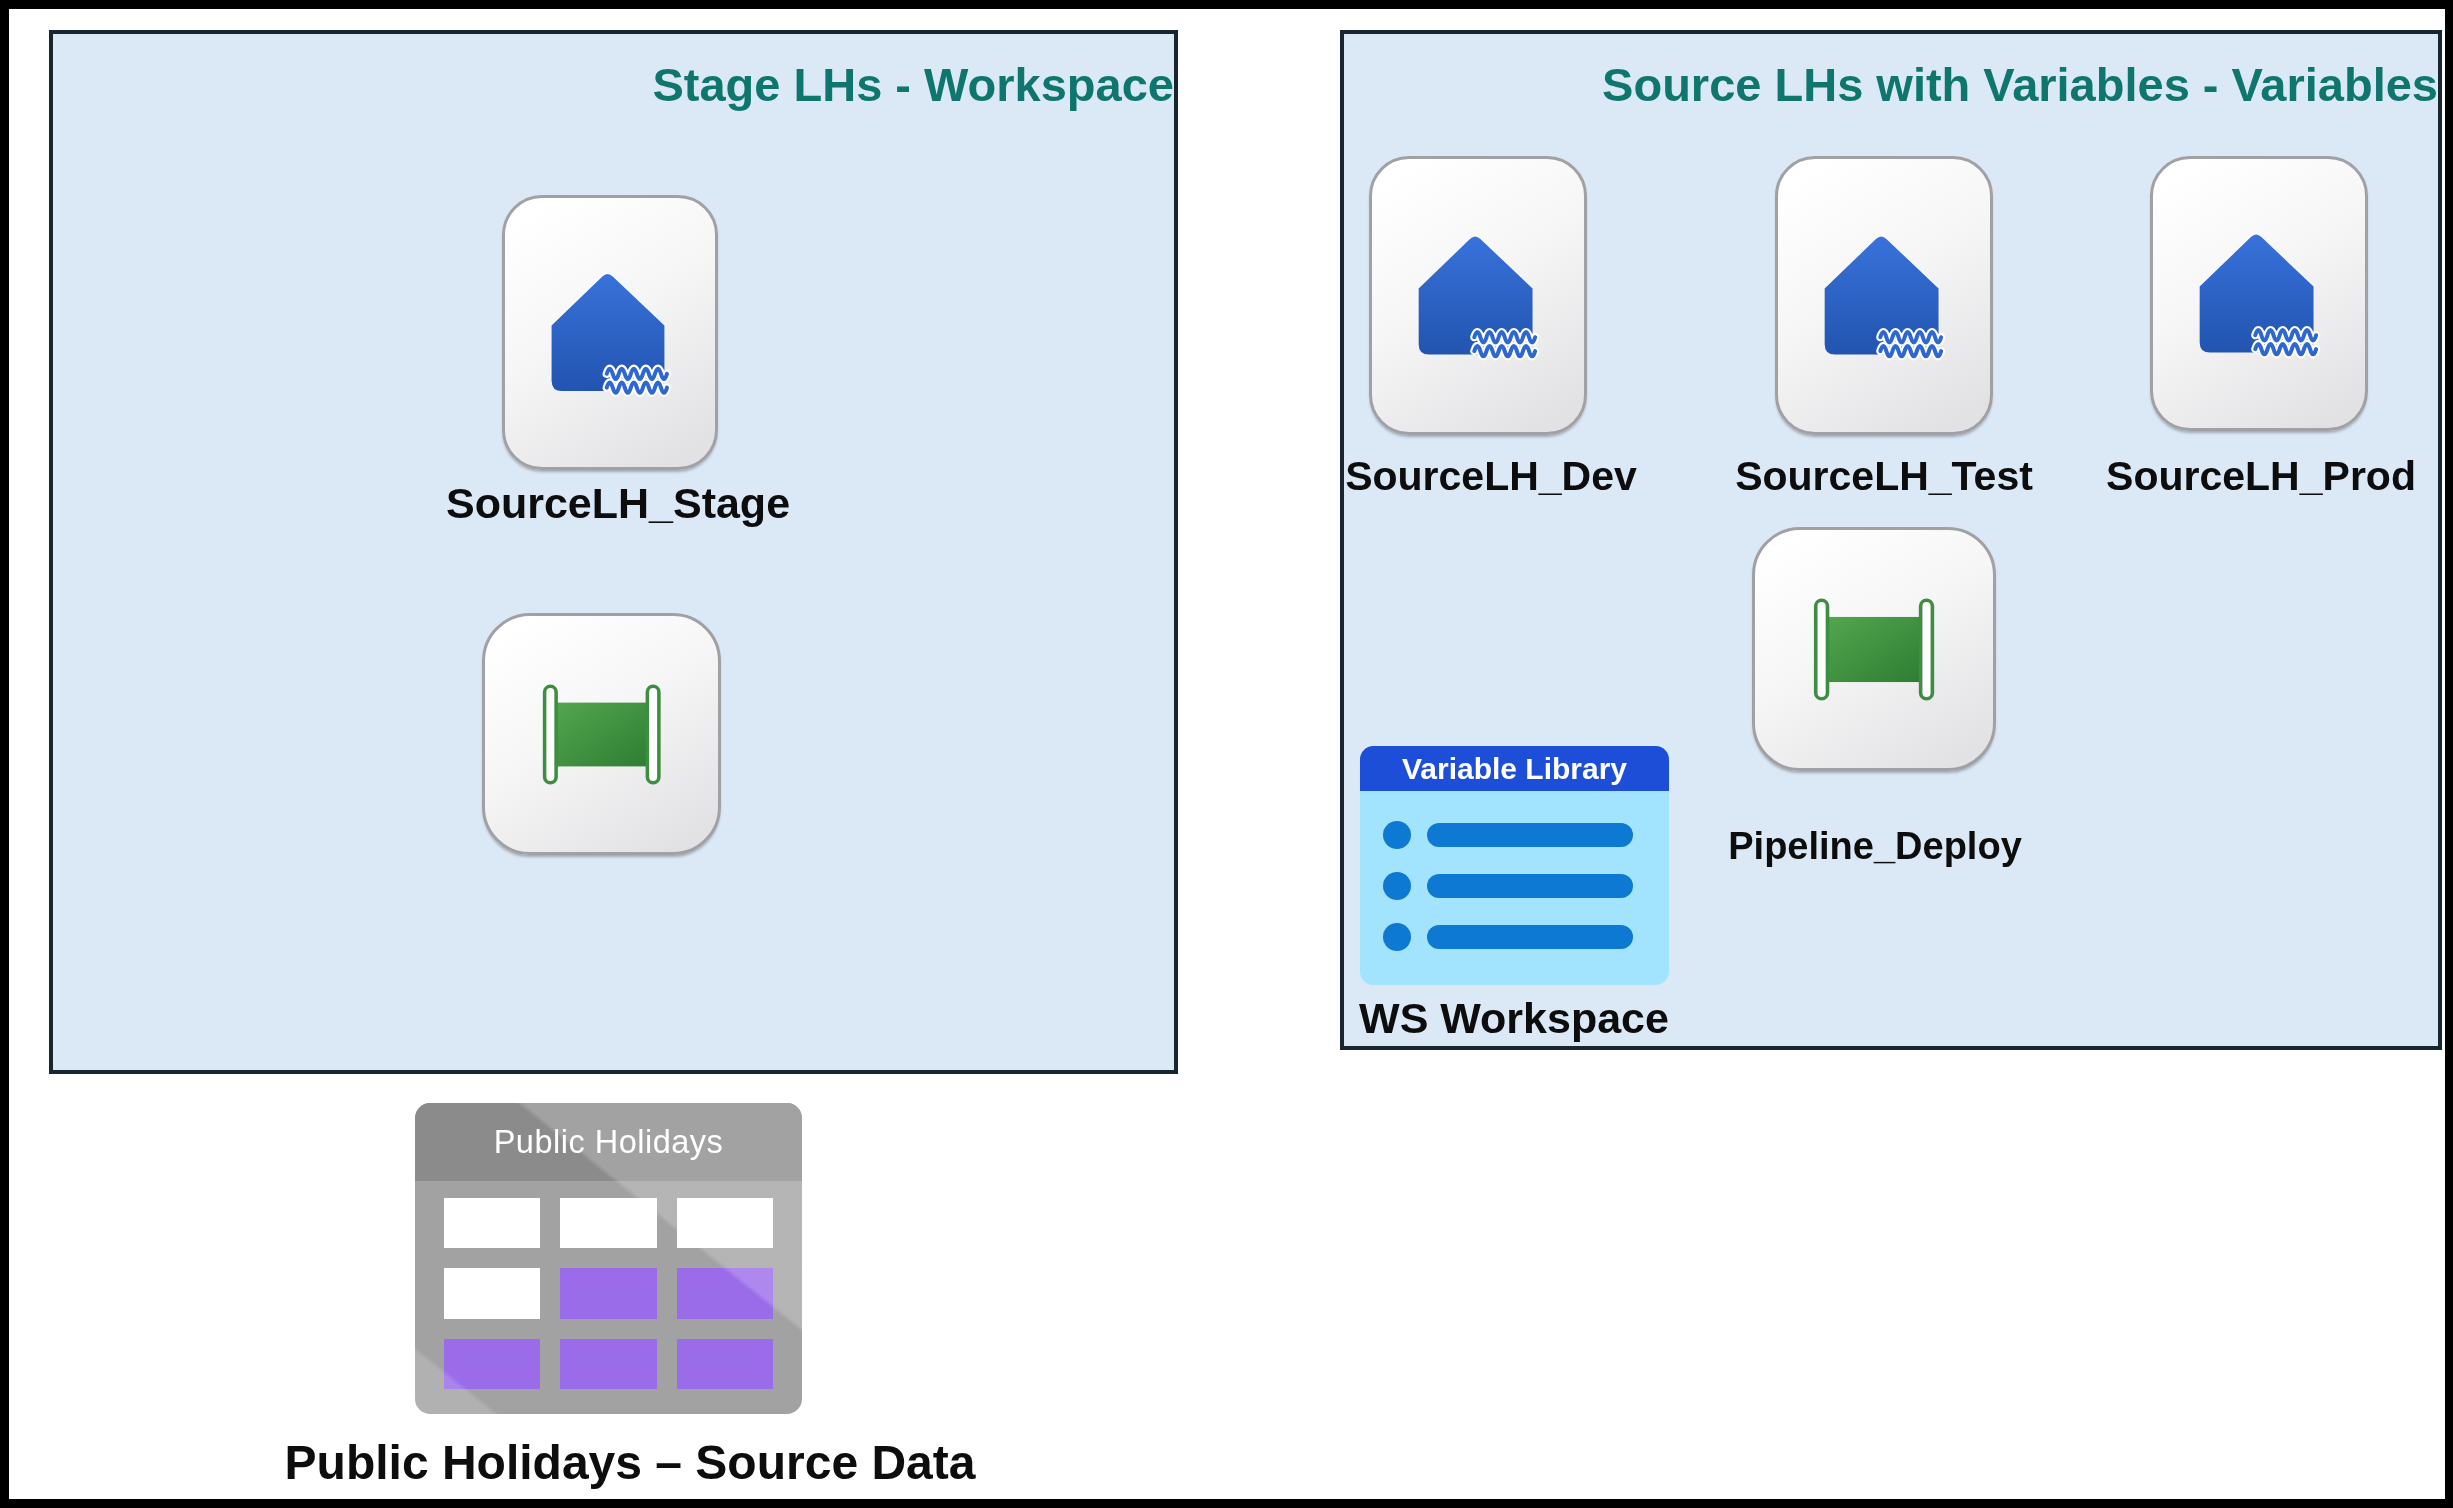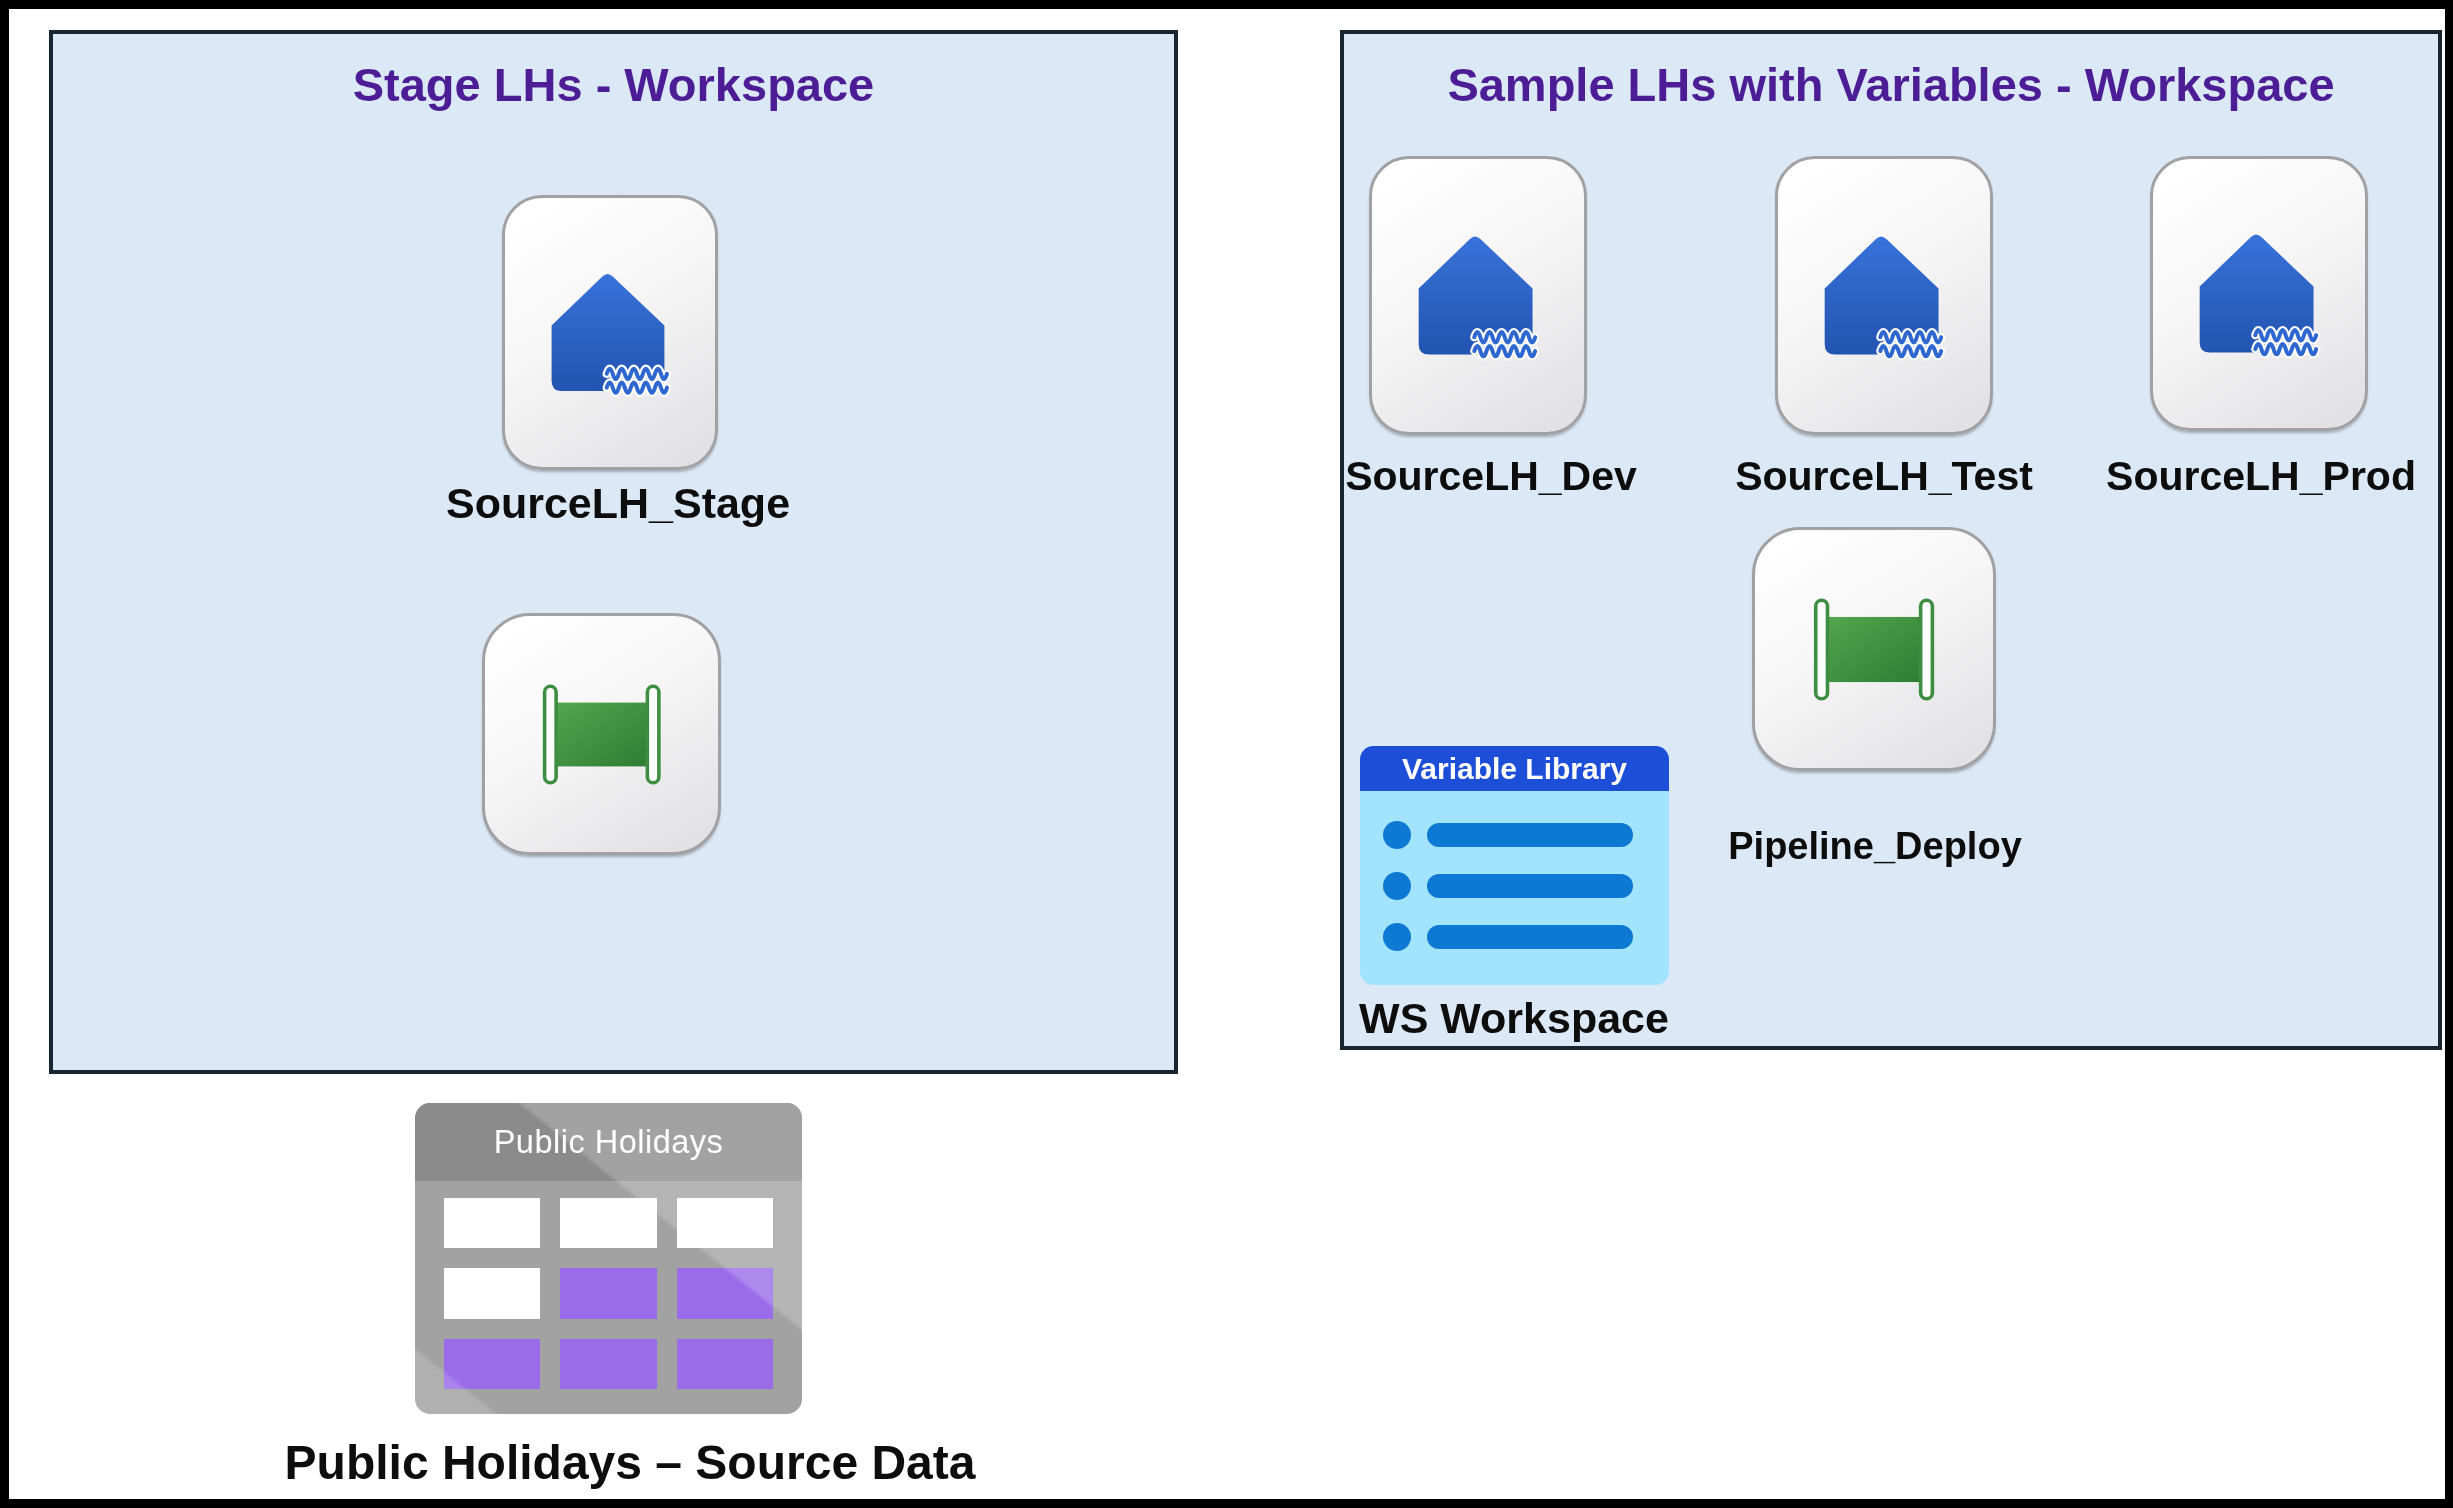--- a/index.html
+++ b/index.html
@@ -15,24 +15,24 @@
   .ws-box{
     position:absolute;
     background:#dbe9f7;
     border:4.8px solid #17262f;
     box-sizing:border-box;
   }
   .ws-box.left{left:40px;top:21px;width:1129px;height:1044px;}
   .ws-box.right{left:1331px;top:21px;width:1102px;height:1020px;}
   .ws-title{
     margin-top:23px;
-    text-align:center;
+    text-align:right;
     font-size:47px;
     font-weight:700;
-    color:#4c1d95;
+    color:#0f766e;
     letter-spacing:0px;
   }
   .tile{
     position:absolute;
     background:linear-gradient(148deg,#ffffff 8%,#f6f6f7 45%,#e2e2e4 92%);
     border:3.8px solid #a1a1a3;
     border-radius:40px;
     box-sizing:border-box;
     box-shadow:0 2.9px 2.9px -1px rgba(0,0,0,0.28);
   }
@@ -137,21 +137,21 @@
   </div>
   <div class="label" style="left:601px;top:470px;font-size:43px;margin-left:8px;">SourceLH_Stage</div>
 
   <div class="tile pipe" style="left:473px;top:604px;width:239px;height:242px;">
     <svg viewBox="0 0 128.25 150" width="123" height="143">
         <use href="#sym-pipeline"></use>
       </svg>
   </div>
 
   <div class="ws-box right">
-    <div class="ws-title">Sample LHs with Variables - Workspace</div>
+    <div class="ws-title">Source LHs with Variables - Variables</div>
   </div>
 
   <div class="tile lh" style="left:1360px;top:147px;width:218px;height:279px;">
     <svg viewBox="0 0 138.594 150" width="132" height="143">
         <use href="#sym-lakehouse"></use>
       </svg>
   </div>
   <div class="label" style="left:1469px;top:444px;font-size:41px;margin-left:13px;">SourceLH_Dev</div>
 
   <div class="tile lh" style="left:1766px;top:147px;width:218px;height:279px;">

